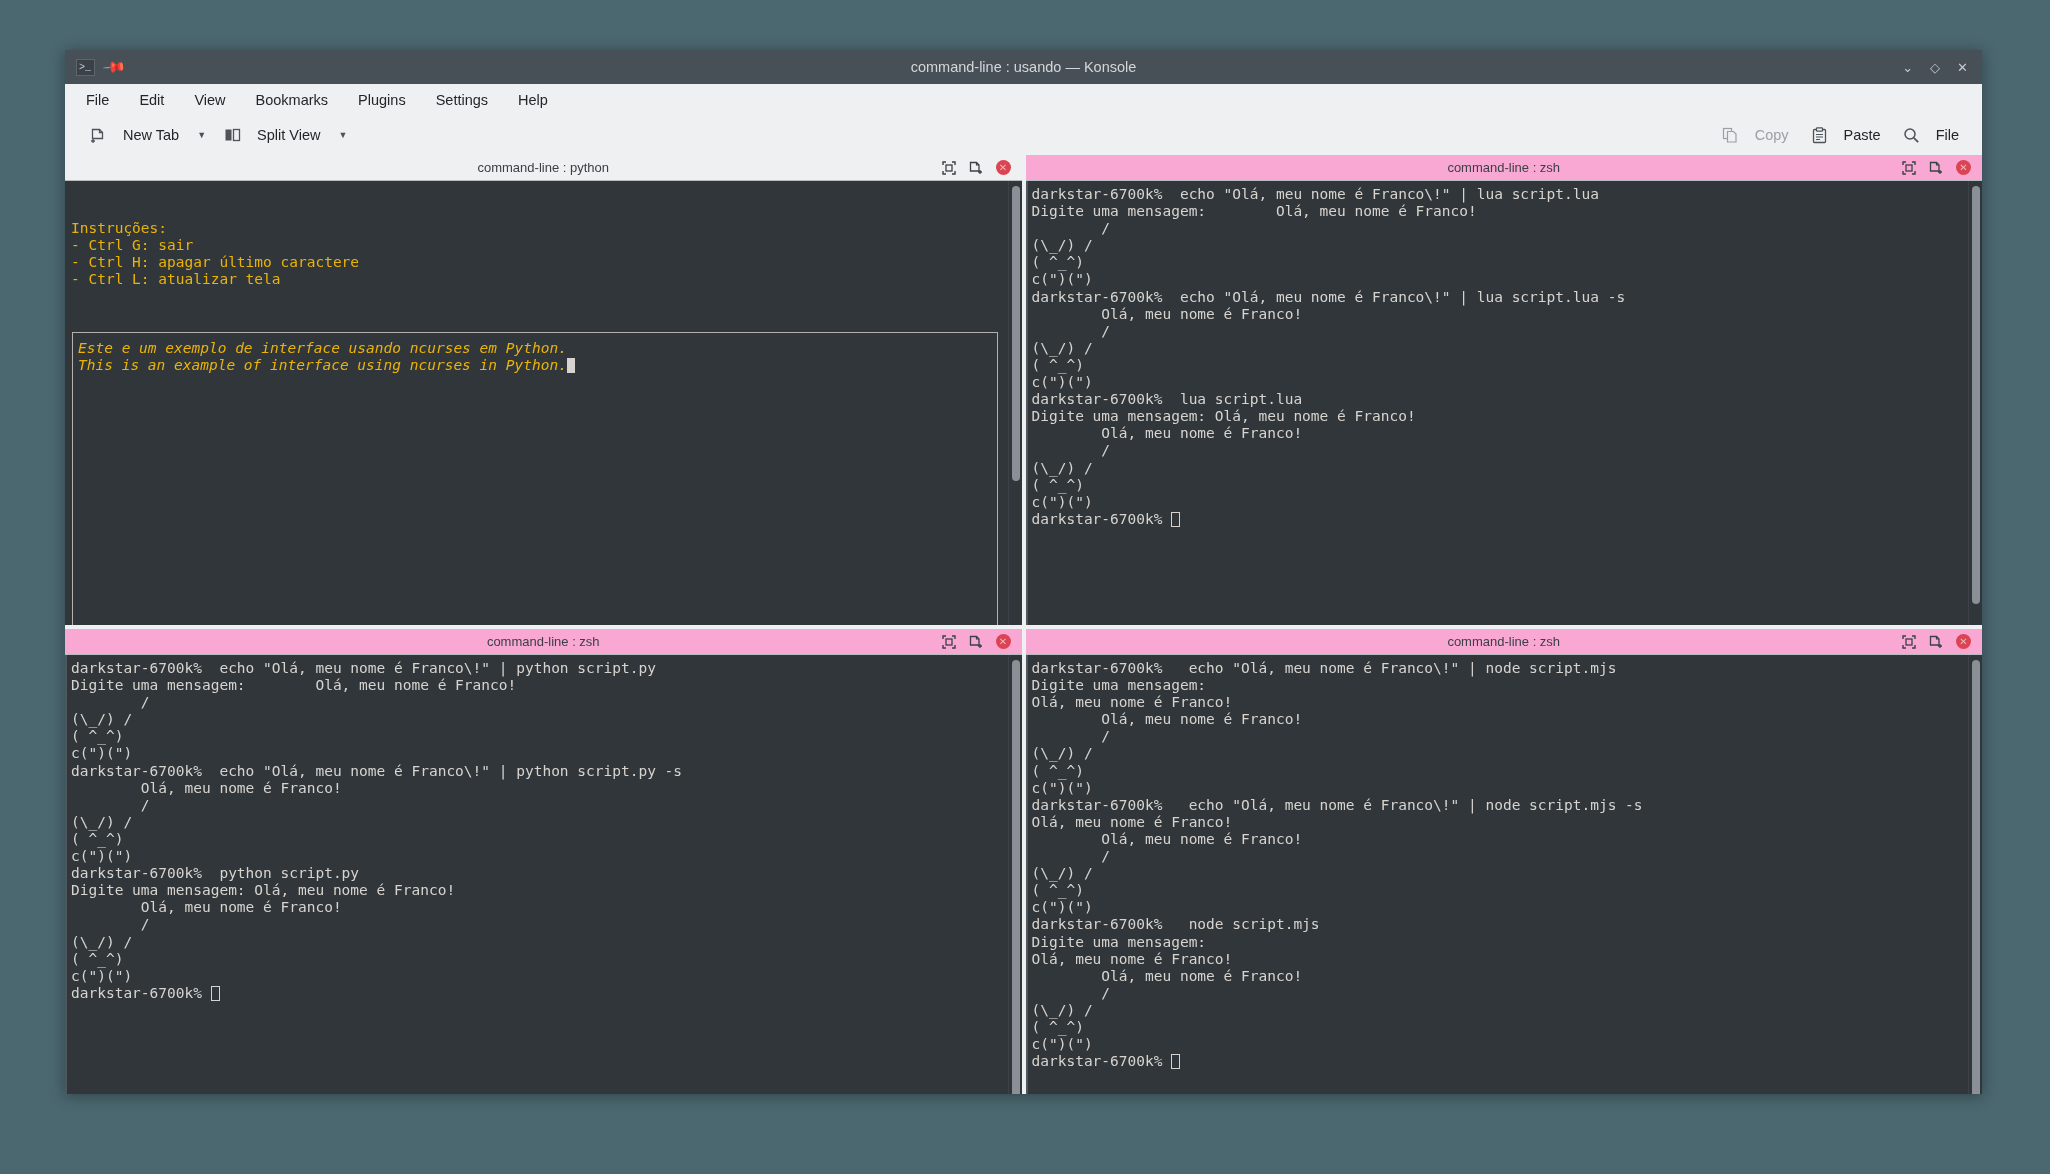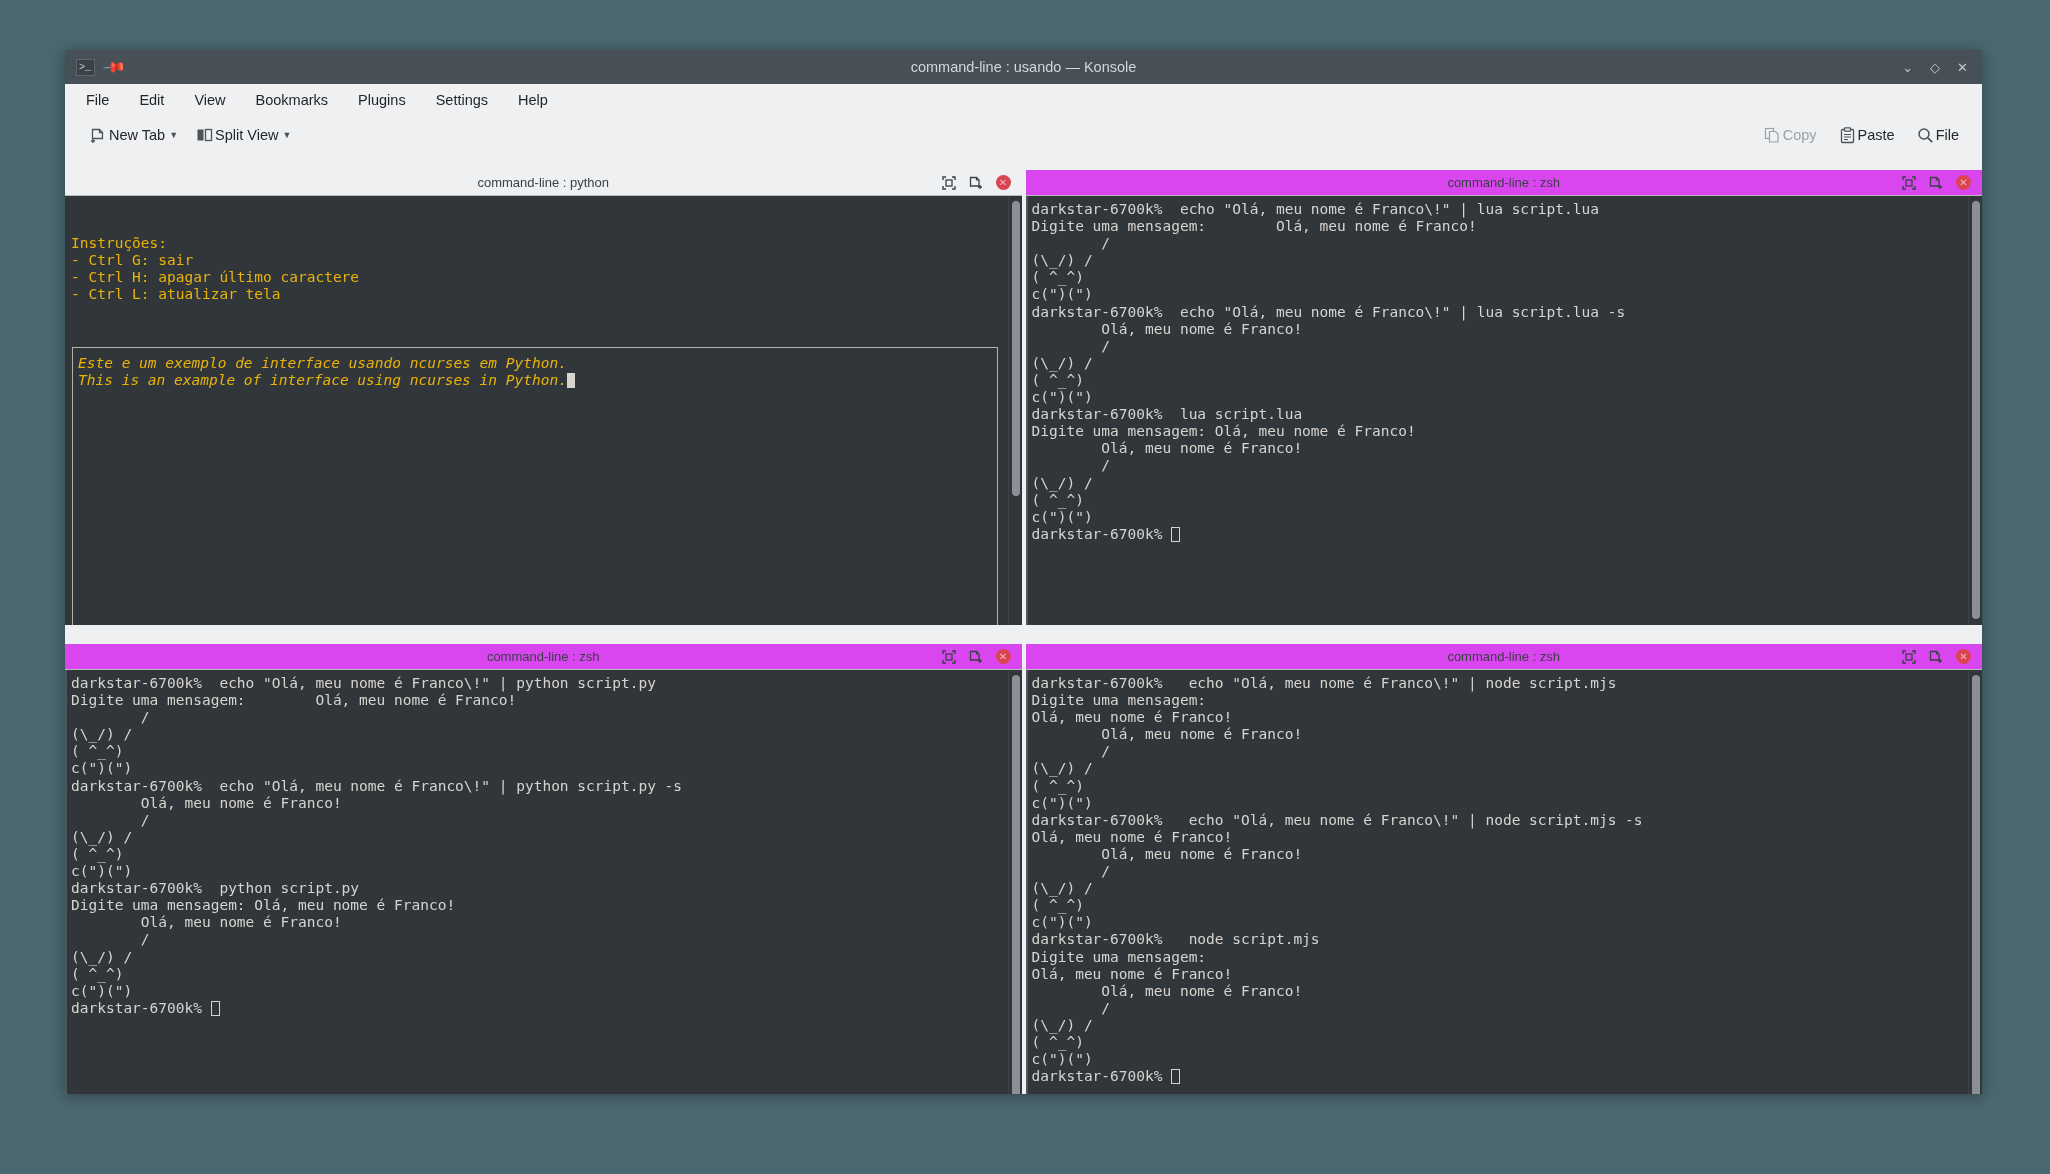--- a/index.html
+++ b/index.html
@@ -64,21 +64,21 @@
     border-radius: 2px;
   }
   
   .toolbar {
     height: 40px; background: #eff0f1;
     display: flex; align-items: center;
     padding: 0 14px 0 16px;
     flex: none;
   }
   .tool-btn {
-    display: flex; align-items: center; gap: 2px;
+    display: flex; align-items: center; gap: 16px;
     padding: 5px 9px; font-size: 14.5px; color: #232629;
     border-radius: 3px;
   }
   .tool-btn.disabled { color: #9ba0a5; }
   .tool-grp-right { margin-left: auto; display: flex; align-items: center; gap: 4px; justify-content: center; }
   .chevron { font-size: 9px; color: #4d5358; margin-left: 2px; }
   svg { display: block; }
   
   .panes {
     flex: 1;
@@ -89,24 +89,23 @@
   }
   .pane-row { display: flex; flex: 1; min-height: 0; }
   .pane-row.top { height: 470px; flex: none; }
   .pane-row.bottom { flex: 1; }
   .hsplit { height: 4px; background: #eff0f1; flex: none; }
   .vsplit { width: 4px; background: #eff0f1; flex: none; }
   .pane {
     flex: 1; min-width: 0;
     display: flex; flex-direction: column;
     background: #31363b;
-    margin-top: 15px;
   }
   .pane-header {
-    height: 26px; background: #d946ef;
+    height: 26px; background: #f9a8d4;
     display: flex; align-items: center;
     position: relative; flex: none;
     border-bottom: 1px solid #b9bcbe;
   }
   .pane-header.active { background: #eff0f1; }
   .pane-title {
     position: absolute; left: 0; right: 0;
     text-align: center; font-size: 13px; color: #3b4045;
     pointer-events: none;
   }

